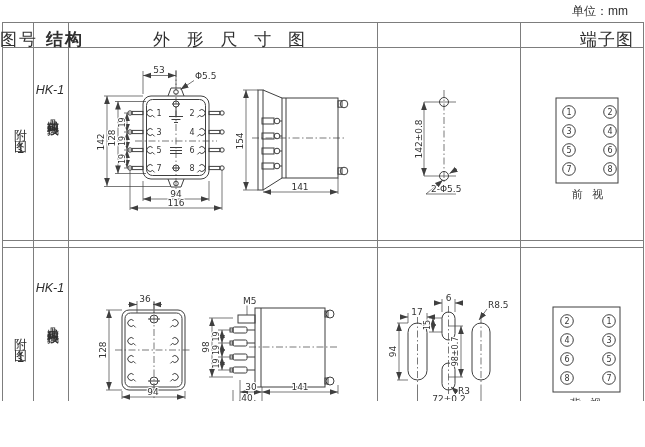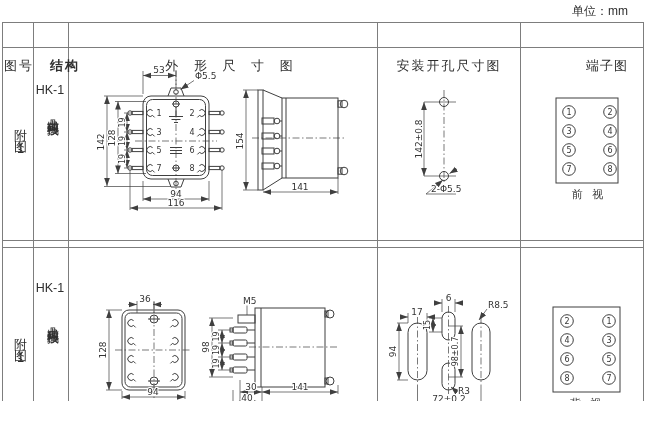--- a/index.html
+++ b/index.html
@@ -2,23 +2,23 @@
 <html><head>
 <meta charset="utf-8">
 <style>
   html,body{margin:0;padding:0;background:#fff;}
   .stage{position:relative;width:645px;height:401px;background:#fff;overflow:hidden;
          font-family:"Liberation Sans","DejaVu Sans",sans-serif;color:#222;}
   .hl{position:absolute;height:1px;background:#7d7d7d;}
   .vl{position:absolute;width:1px;background:#7d7d7d;}
   .txt{position:absolute;white-space:nowrap;color:#2e2e2e;}
   .unit{font-size:12px;}
-  .hdr{font-size:13px;transform:translateX(-50%);margin-top:29px;}
+  .hdr{font-size:17px;transform:translateX(-50%);}
   .ls6{letter-spacing:6px;} .ls2{letter-spacing:2px;} .ls1{letter-spacing:1px;}
-  .model{font-size:12.5px;width:36px;text-align:center;}
+  .model{font-size:12.5px;width:36px;text-align:center;font-style:italic;}
   .vtext{position:absolute;writing-mode:vertical-lr;text-orientation:upright;
          white-space:nowrap;color:#2e2e2e;}
   .fig{font-size:13px;letter-spacing:11px;}
   .wir{font-size:12px;letter-spacing:1px;}
   svg{position:absolute;overflow:visible;}
   svg text{font-family:"DejaVu Sans","Liberation Sans",sans-serif;font-size:9px;fill:#333;
            stroke:#fff;stroke-width:2.2px;paint-order:stroke;}
   svg text.big{font-size:11px;letter-spacing:3px;}
   svg text.sm{font-size:8px;}
   g.draw{stroke:#3f3f3f;stroke-width:1;fill:none;}
@@ -40,21 +40,20 @@
   <div class="vl" style="left:2px;top:22px;height:421px;"></div>
   <div class="vl" style="left:33px;top:22px;height:421px;"></div>
   <div class="vl" style="left:68px;top:22px;height:421px;"></div>
   <div class="vl" style="left:377px;top:22px;height:421px;"></div>
   <div class="vl" style="left:520px;top:22px;height:421px;"></div>
   <div class="vl" style="left:643px;top:22px;height:421px;"></div>
 
   <div class="txt hdr ls2" style="left:19px;top:28px;">图号</div>
   <div class="txt hdr ls2" style="left:65px;top:28px;font-weight:bold;">结构</div>
   <div class="txt hdr ls6" style="left:232px;top:28px;">外 形 尺 寸 图</div>
-  <div class="txt hdr ls2" style="left:449px;top:28px;">安装开孔尺寸图</div>
   <div class="txt hdr ls1" style="left:607px;top:28px;">端子图</div>
 
   <div class="vtext fig" style="left:11px;top:119px;">附图1</div>
   <div class="txt model" style="left:32px;top:83px;">HK-1</div>
   <div class="vtext wir" style="left:44px;top:109px;">凸出式前接线</div>
 
   <div class="vtext fig" style="left:11px;top:328px;">附图1</div>
   <div class="txt model" style="left:32px;top:281px;">HK-1</div>
   <div class="vtext wir" style="left:44px;top:317px;">凸出式后接线</div>
 

